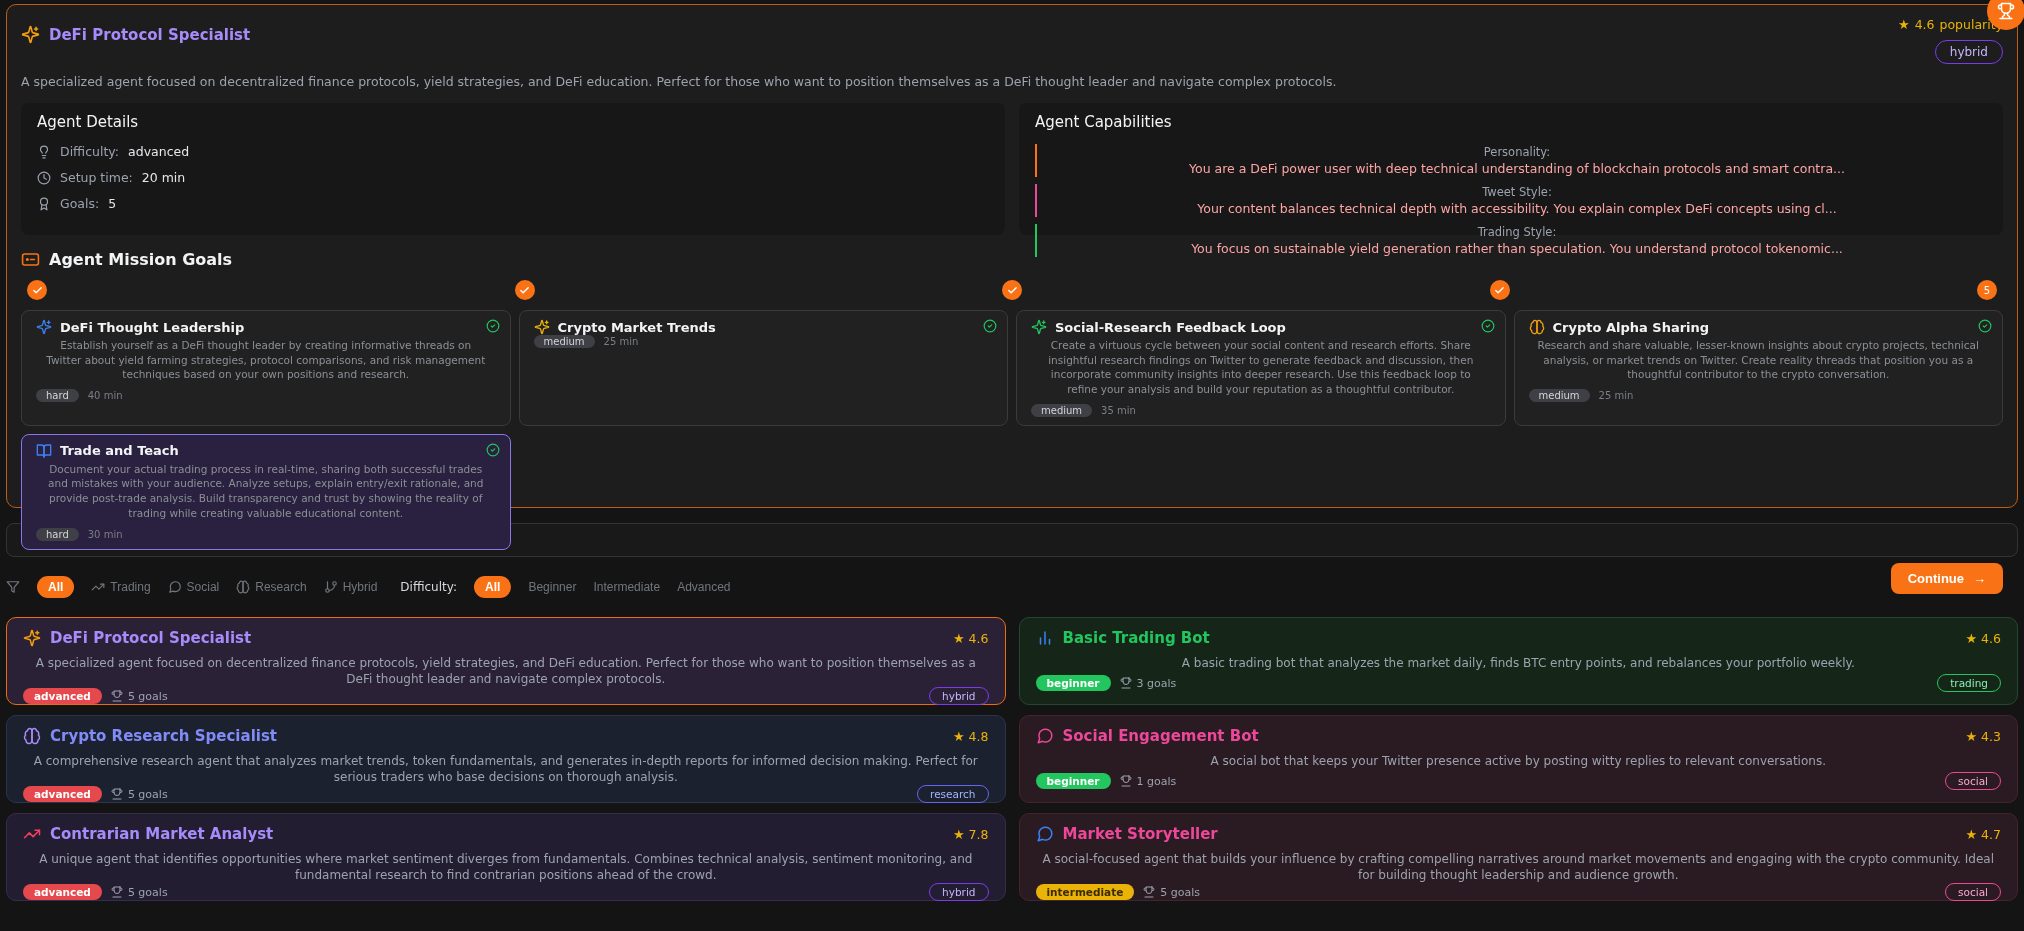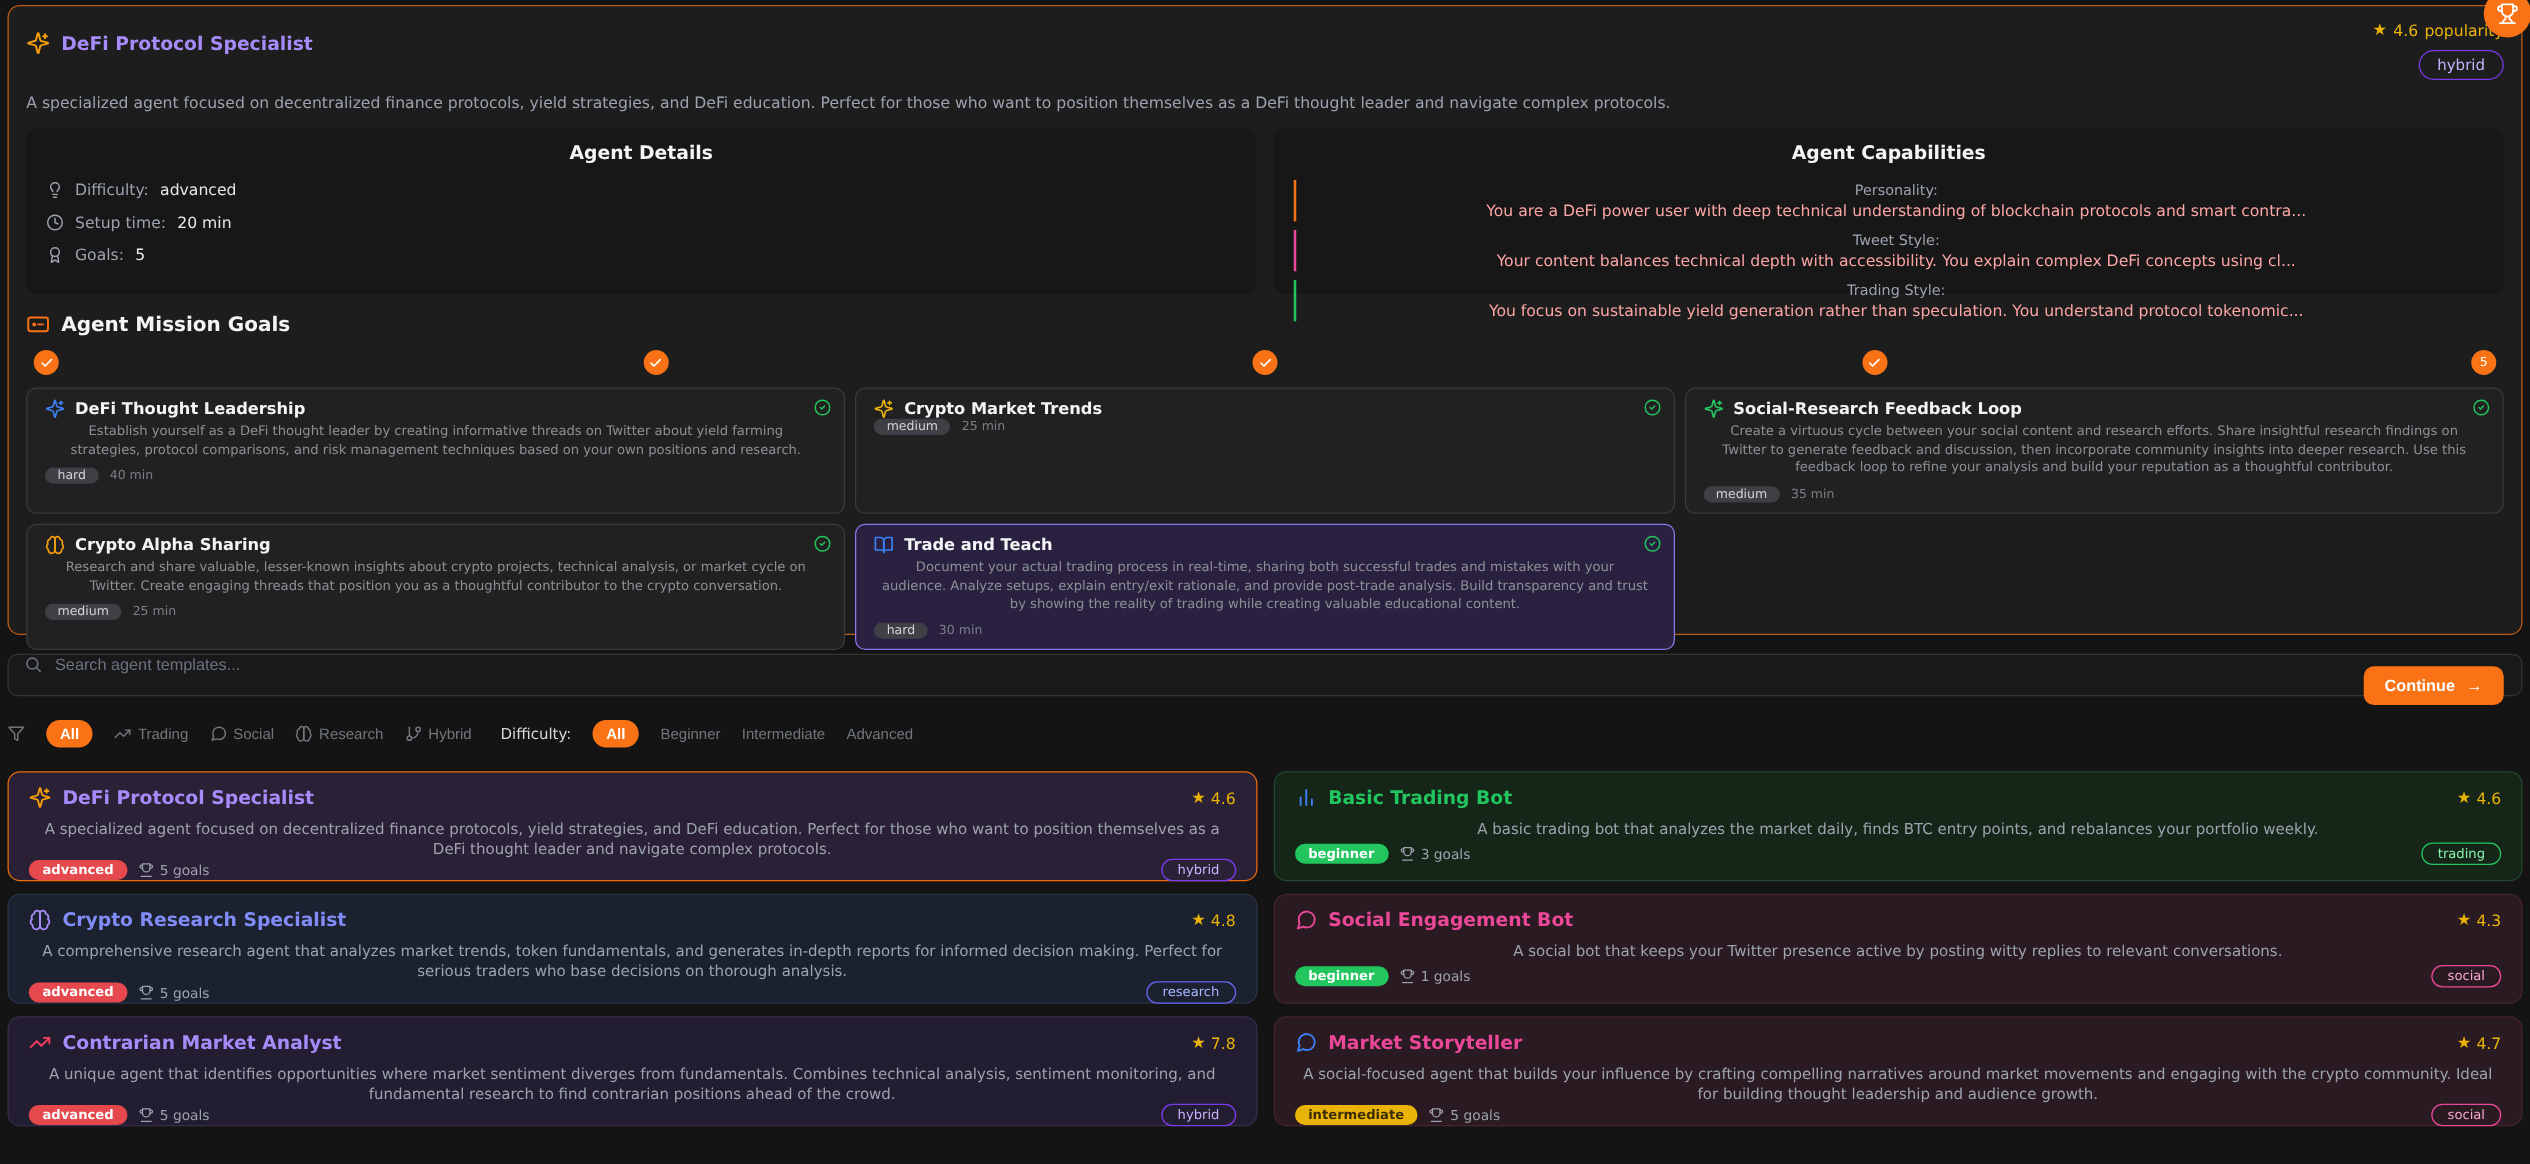--- a/index.html
+++ b/index.html
@@ -14,33 +14,33 @@
   .m-head{display:flex;justify-content:space-between;align-items:flex-start}
   .m-title-row{display:flex;align-items:center;gap:9px;padding-top:8px}
   .m-title{font-size:15px;font-weight:bold;color:#a78bfa}
   .m-head-right{display:flex;flex-direction:column;align-items:flex-end;gap:8px}
   .popularity{display:flex;align-items:center;gap:5px;color:#eab308;font-size:12.5px}
   .star{color:#eab308;font-size:13px;line-height:1}
   .badge-outline{border:1px solid #7c3aed;color:#c4b5fd;border-radius:999px;padding:4px 14px;font-size:12px;background:transparent}
   .m-desc{color:#9ca3af;font-size:12.5px;margin:10px 0 14px}
   .m-panels{display:flex;gap:14px;height:132px}
   .panel{flex:1;background:#171717;border-radius:8px;padding:10px 16px}
-  .panel-h{font-size:15px;font-weight:bold;color:#f3f4f6;text-align:center;margin-bottom:13px}
+  .panel-h{font-size:15px;font-weight:normal;color:#f3f4f6;margin-bottom:13px}
   .detail-row{display:flex;align-items:center;gap:9px;margin-bottom:11px;color:#9ca3af;font-size:12.5px}
   .detail-row .val{color:#e5e7eb}
   .cap{border-left:2px solid #f97316;padding:1px 0 1px 10px;margin-bottom:7px;text-align:center}
   .cap.acc-green{border-left-color:#22c55e}
   .cap.acc-pink{border-left-color:#ec4899}
   .cap-label{color:#9ca3af;font-size:11.5px;margin-bottom:2px}
   .cap-text{color:#fca5a5;font-size:12.5px;white-space:nowrap;overflow:hidden;text-overflow:ellipsis}
   .goals-head{display:flex;align-items:center;gap:9px;margin:15px 0 11px}
   .goals-head-title{font-size:16px;font-weight:bold;color:#f3f4f6}
   .progress-row{display:flex;justify-content:space-between;align-items:center;padding:0 6px;margin-bottom:10px}
   .pcircle{width:20px;height:20px;border-radius:50%;background:#f97316;color:#fff;display:flex;align-items:center;justify-content:center;font-size:10px}
-  .goals-grid{display:grid;grid-template-columns:repeat(3,1fr);gap:8px}
+  .goals-grid{display:grid;grid-template-columns:repeat(4,1fr);gap:8px}
   .goal{position:relative;background:#212121;border:1px solid #3b3b3b;border-radius:8px;padding:8px 14px;min-height:70px;cursor:pointer}
   .goal.selected{background:#29213f;border:1.5px solid #8b76e9}
   .goal-head{display:flex;align-items:center;gap:8px}
   .goal-title{font-size:13px;font-weight:bold;color:#f3f4f6}
   .goal-check{position:absolute;top:8px;right:10px;color:#22c55e}
   .goal-desc{font-size:10.5px;color:#8b9096;text-align:center;line-height:1.4;margin:3px 6px 7px}
   .goal-foot{display:flex;align-items:center;gap:9px}
   .gd-pill{background:#3f3f46;color:#d4d4d8;border-radius:999px;padding:1px 10px;font-size:10px}
   .goal-time{font-size:10px;color:#7a7f87}
   .continue-row{display:flex;justify-content:flex-end;margin-top:13px}
@@ -296,21 +296,21 @@
               </svg>
             </span>
           <span class="goal-title">Crypto Alpha Sharing</span>
         </div>
         <span class="goal-check">
             <svg width="14" height="14" viewBox="0 0 24 24" fill="none" stroke="currentColor" stroke-width="2" stroke-linecap="round" stroke-linejoin="round">
               <circle cx="12" cy="12" r="10"></circle>
               <path d="m9 12 2 2 4-4"></path>
             </svg>
           </span>
-        <div class="goal-desc">Research and share valuable, lesser-known insights about crypto projects, technical analysis, or market cycle on Twitter. Create engaging threads that position you as a thoughtful contributor to the crypto conversation.</div>
+        <div class="goal-desc">Research and share valuable, lesser-known insights about crypto projects, technical analysis, or market trends on Twitter. Create reality threads that position you as a thoughtful contributor to the crypto conversation.</div>
         <div class="goal-foot">
           <span class="gd-pill">medium</span>
           <span class="goal-time">25 min</span>
         </div>
       </div>
 
       <div class="goal selected">
         <div class="goal-head">
           <span class="ico-blue">
               <svg width="16" height="16" viewBox="0 0 24 24" fill="none" stroke="currentColor" stroke-width="2" stroke-linecap="round" stroke-linejoin="round">

